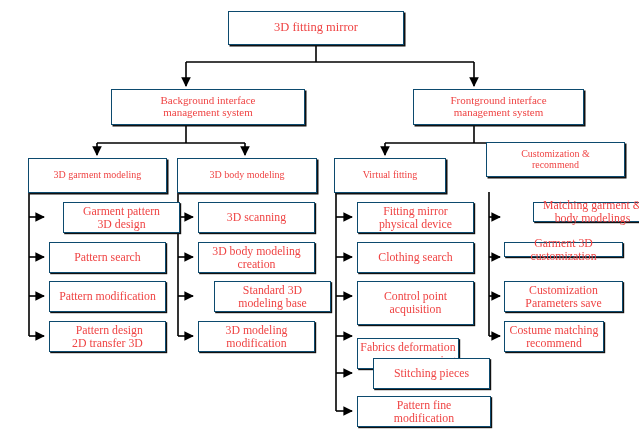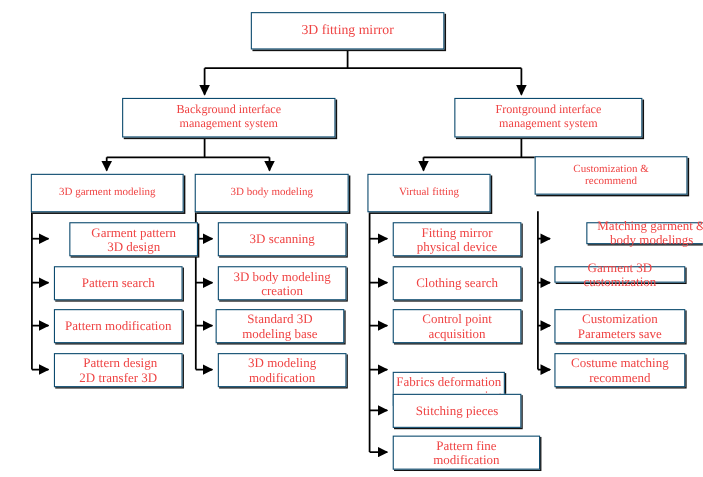--- a/index.html
+++ b/index.html
@@ -125,38 +125,38 @@
   <div class="node leaf" style="left:63px; top:202px; width:117px; height:31px;">Garment pattern
 3D design</div>
   <div class="node leaf" style="left:49px; top:242px; width:117px; height:31px;">Pattern search</div>
   <div class="node leaf" style="left:49px; top:281px; width:117px; height:31px;">Pattern modification</div>
   <div class="node leaf" style="left:49px; top:321px; width:117px; height:31px;text-align:right;">Pattern design
 2D transfer 3D</div>
 
   <div class="node leaf" style="left:198px; top:202px; width:117px; height:31px;">3D scanning</div>
   <div class="node leaf" style="left:198px; top:242px; width:117px; height:31px;">3D body modeling
 creation</div>
-  <div class="node leaf" style="left:196px; top:281px; width:117px; height:31px;">Standard 3D
+  <div class="node leaf" style="left:214px; top:281px; width:117px; height:31px;">Standard 3D
 modeling base</div>
   <div class="node leaf" style="left:198px; top:321px; width:117px; height:31px;">3D modeling
 modification</div>
 
   <div class="node leaf" style="left:357px; top:202px; width:117px; height:31px;">Fitting mirror
 physical device</div>
   <div class="node leaf" style="left:357px; top:242px; width:117px; height:31px;">Clothing search</div>
-  <div class="node leaf" style="left:357px; top:281px; width:117px; height:31px;">Control point
+  <div class="node leaf" style="left:357px; top:281px; width:117px; height:44px;">Control point
 acquisition</div>
   <div class="node leaf" style="left:357px; top:338px; width:102px; height:31px;text-align:right;">Fabrics deformation
 processing</div>
-  <div class="node leaf" style="left:357px; top:358px; width:117px; height:31px;">Stitching pieces</div>
+  <div class="node leaf" style="left:373px; top:358px; width:117px; height:31px;">Stitching pieces</div>
   <div class="node leaf" style="left:357px; top:396px; width:134px; height:31px;">Pattern fine
 modification</div>
 
   <div class="node leaf" style="left:504px; top:202px; width:119px; height:20px;margin-left:29px;">Matching garment &amp;
 body modelings</div>
   <div class="node leaf" style="left:504px; top:242px; width:119px; height:15px;">Garment 3D
 customization</div>
   <div class="node leaf" style="left:504px; top:281px; width:119px; height:31px;">Customization
 Parameters save</div>
-  <div class="node leaf" style="left:504px; top:321px; width:119px; height:31px;">Costume matching
+  <div class="node leaf" style="left:504px; top:321px; width:100px; height:31px;">Costume matching
 recommend</div>
 
 </div>
 
 </body></html>

